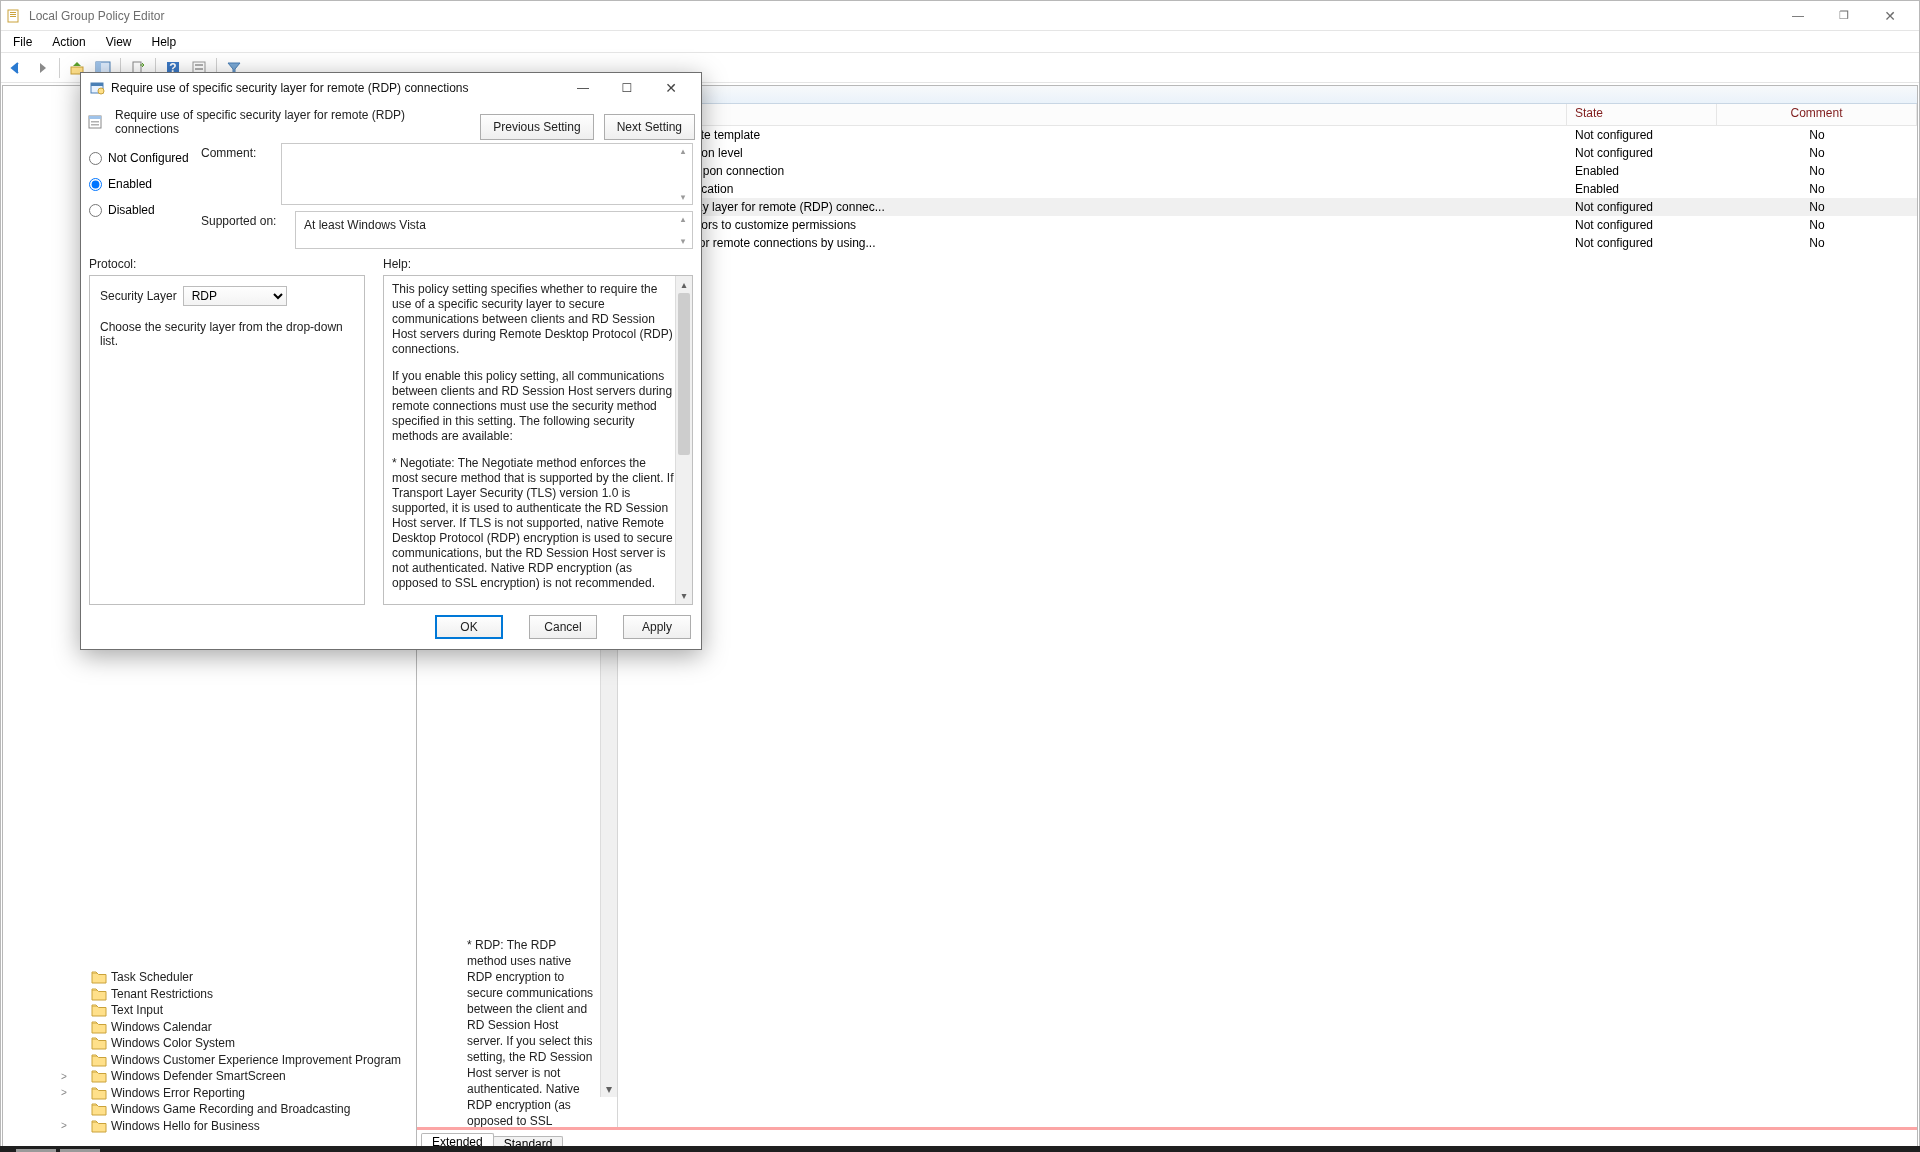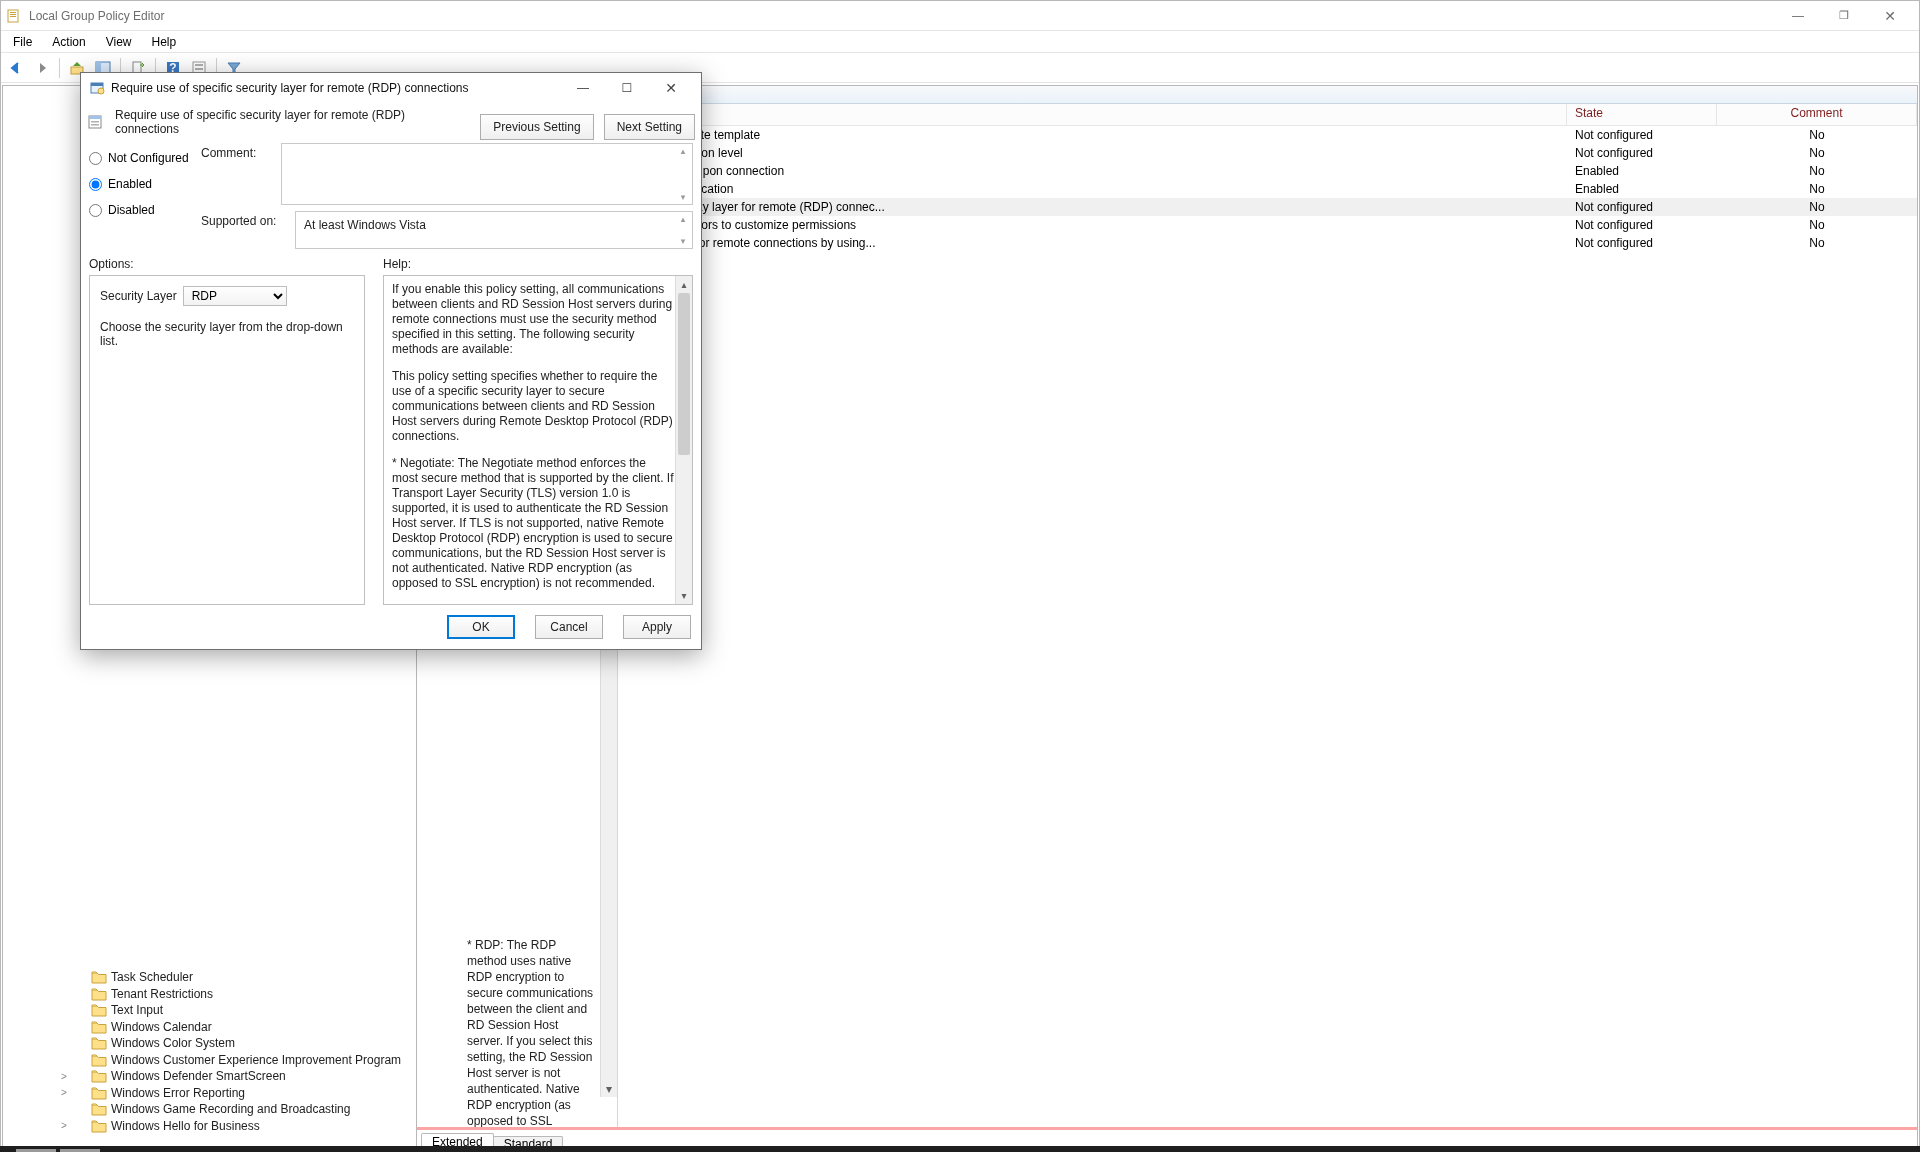--- a/index.html
+++ b/index.html
@@ -96,21 +96,21 @@
 .opt-desc{color:#222;}
 
 .help-panel{flex:1; border:1px solid #bfbfbf; position:relative; overflow:hidden;}
 .help-text{position:absolute; inset:6px 18px 6px 8px; overflow:hidden; color:#222; line-height:15px;}
 .help-text p{margin-bottom:12px;}
 .help-scroll{position:absolute; right:0; top:0; bottom:0; width:17px; background:#f0f0f0; border-left:1px solid #dcdcdc; display:flex; flex-direction:column;}
 .help-scroll .up,.help-scroll .dn{height:17px; display:flex; align-items:center; justify-content:center; color:#606060; font-size:10px;}
 .help-scroll .track{flex:1; position:relative;}
 .help-scroll .thumb{position:absolute; left:2px; right:2px; top:0; height:55%; background:#cdcdcd; border-radius:2px;}
 
-.dlg-btns{height:44px; display:flex; align-items:center; justify-content:flex-end; gap:20px; padding:0 10px;margin-left:37px;}
+.dlg-btns{height:44px; display:flex; align-items:center; justify-content:flex-end; gap:26px; padding:0 10px;margin-left:37px;}
 .dlg-btns button{width:68px; height:24px; border:1px solid #adadad; background:linear-gradient(#fefefe,#efefef); color:#222; cursor:default;}
 .dlg-btns button.primary{border:2px solid #0078d7;}
 
 
 .taskbar{position:absolute; left:0; right:0; bottom:0; height:6px; background:#1f1f1f;}
 .taskseg{position:absolute; bottom:0; height:3px; background:#9a9a9a;}
 </style>
 </head>
 <body>
 
@@ -408,38 +408,38 @@
         <div class="box supportbox">
           <span>At least Windows Vista</span>
           <div class="mini up">▴</div>
           <div class="mini dn">▾</div>
         </div>
       </div>
     </div>
   </div>
 
   <div class="dlg-mid">
-    <div class="mleft"><span class="mlabel">Options:</span></div>
+    <div class="mleft"><span class="mlabel">Protocol:</span></div>
     <div class="mright"><span class="mlabel">Help:</span></div>
   </div>
 
   <div class="dlg-panels">
     <div class="opt-panel">
       <div class="opt-row">
         <label>Security Layer</label>
         <select>
           <option>RDP</option>
         </select>
       </div>
       <div class="opt-desc">Choose the security layer from the drop-down list.</div>
     </div>
     <div class="help-panel">
       <div class="help-text">
+        <p>This policy setting specifies whether to require the use of a specific security layer to secure communications between clients and RD Session Host servers during Remote Desktop Protocol (RDP) connections.</p>
         <p>If you enable this policy setting, all communications between clients and RD Session Host servers during remote connections must use the security method specified in this setting. The following security methods are available:</p>
-        <p>This policy setting specifies whether to require the use of a specific security layer to secure communications between clients and RD Session Host servers during Remote Desktop Protocol (RDP) connections.</p>
         <p>* Negotiate: The Negotiate method enforces the most secure method that is supported by the client. If Transport Layer Security (TLS) version 1.0 is supported, it is used to authenticate the RD Session Host server. If TLS is not supported, native Remote Desktop Protocol (RDP) encryption is used to secure communications, but the RD Session Host server is not authenticated. Native RDP encryption (as opposed to SSL encryption) is not recommended.</p>
 
       </div>
       <div class="help-scroll">
         <div class="up">▴</div>
         <div class="track">
             <div class="thumb"></div>
           </div>
         <div class="dn">▾</div>
       </div>

